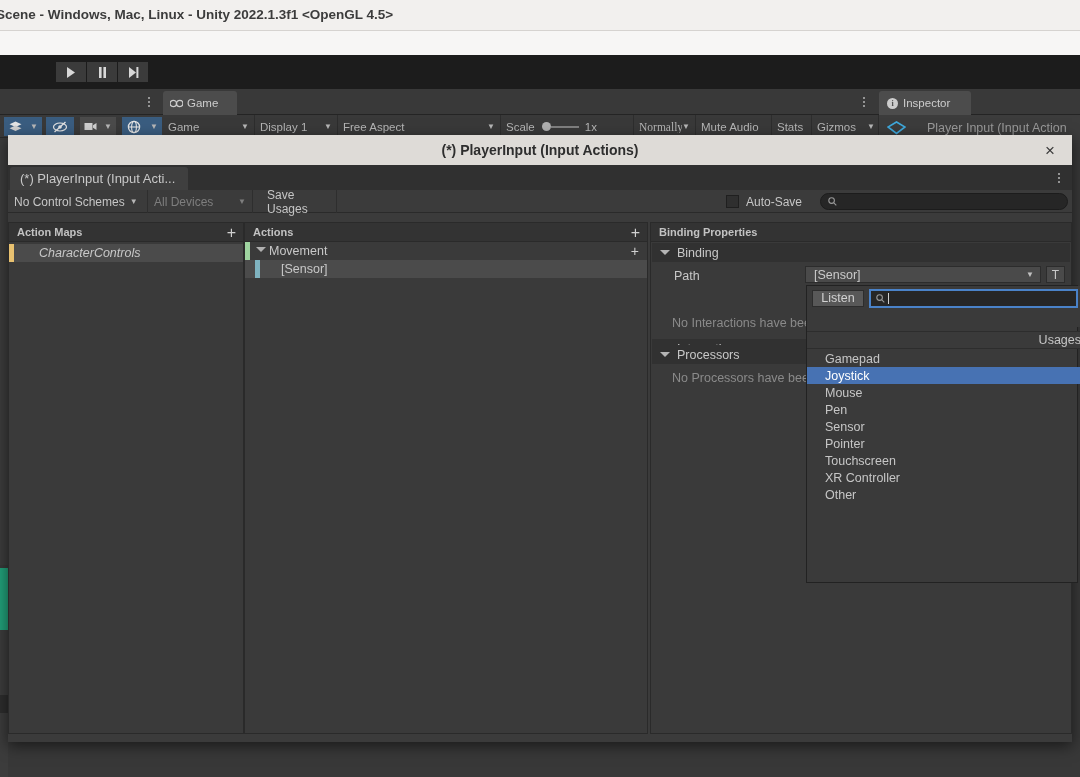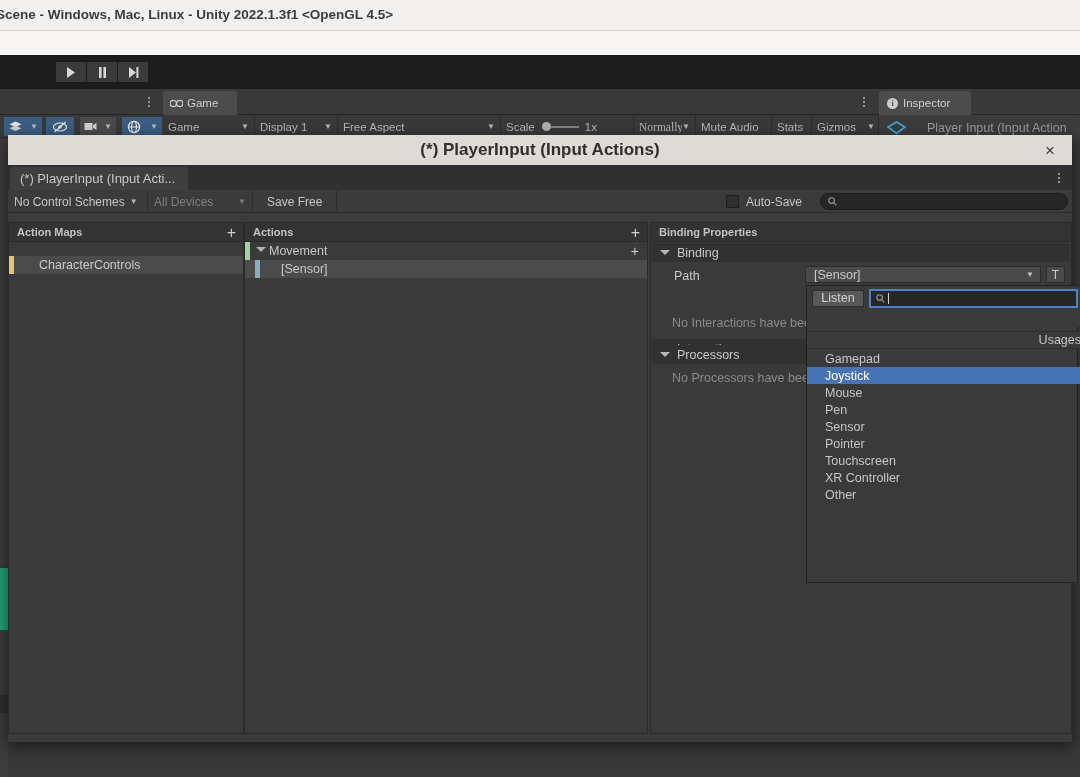--- a/index.html
+++ b/index.html
@@ -125,21 +125,21 @@
     position: absolute; left: 8px; top: 135px; width: 1064px; height: 607px;
     background: #3b3b3b;
     box-shadow: 0 4px 14px rgba(0,0,0,0.55);
   }
   .modal-titlebar {
     position: absolute; left: 0; top: 0; width: 1064px; height: 30px;
     background: #dedbd7;
     display: flex; align-items: center; justify-content: center;
   }
   .modal-title {
-    font-size: 17px; font-weight: bold; color: #2e2e2e;
+    font-size: 14px; font-weight: bold; color: #2e2e2e;
   }
   .modal-close {
     position: absolute; right: 10px; top: 0; height: 30px; width: 24px;
     display: flex; align-items: center; justify-content: center;
     font-size: 17px; color: #3a3a3a; cursor: pointer;
     font-family: "Liberation Sans", sans-serif; line-height: 1;
   }
 
   .modal-tabrow {
     position: absolute; left: 0; top: 30px; width: 1064px; height: 25px;
@@ -210,21 +210,21 @@
   .row {
     position: relative; height: 18px;
     display: flex; align-items: center;
   }
   .row .colorbar {
     position: absolute; left: 0; top: 0; width: 5px; height: 18px;
   }
   .row .rlabel { font-size: 12.5px; color: #c8c8c8; }
   .row-sel { background: #4b4b4b; }
 
-  .amap-row { margin-top: 33px; }
+  .amap-row { margin-top: 21px; font-style: italic; }
   .amap-row .rlabel { margin-left: 30px; }
 
   .act-row { margin-top: 19px; }
   .act-row .rlabel { margin-left: 24px; }
   .act-tri {
     position: absolute; left: 11px; top: 5px;
     width: 0; height: 0;
     border-left: 5px solid transparent; border-right: 5px solid transparent;
     border-top: 5px solid #b0b0b0;
   }
@@ -480,21 +480,21 @@
     <div class="modal-toolbar">
       <div class="mt-item" style="left:0; width:140px;">
         <span>No Control Schemes</span>
         <span class="caret">▼</span>
       </div>
       <div class="mt-item disabled" style="left:140px; width:105px;">
         <span>All Devices</span>
         <span class="caret" style="margin-left:auto;color:#7e7e7e;">▼</span>
       </div>
       <div class="mt-item" style="left:253px; width:76px;">
-        <span>Save Free</span>
+        <span>Save Usages</span>
       </div>
       <div class="autosave-wrap">
         <div class="checkbox"></div>
         <span>Auto-Save</span>
       </div>
       <div class="tb-search" title="">
         <svg width="9" height="9" viewBox="0 0 9 9">
           <circle cx="3.6" cy="3.6" r="2.8" fill="none" stroke="#9a9a9a" stroke-width="1.1"></circle>
           <line x1="5.8" y1="5.8" x2="8.3" y2="8.3" stroke="#9a9a9a" stroke-width="1.1"></line>
         </svg>

